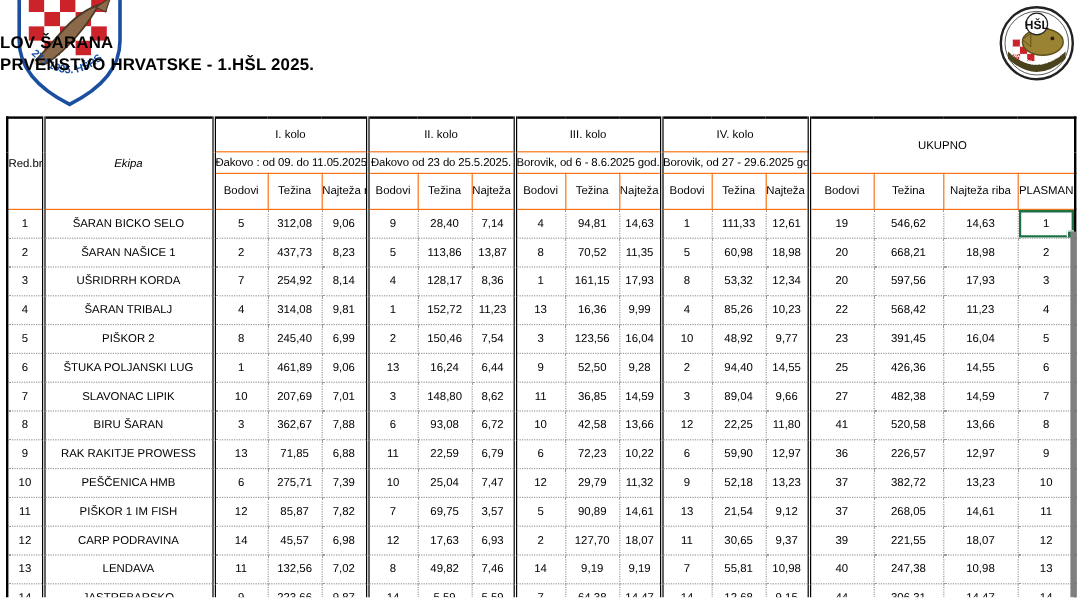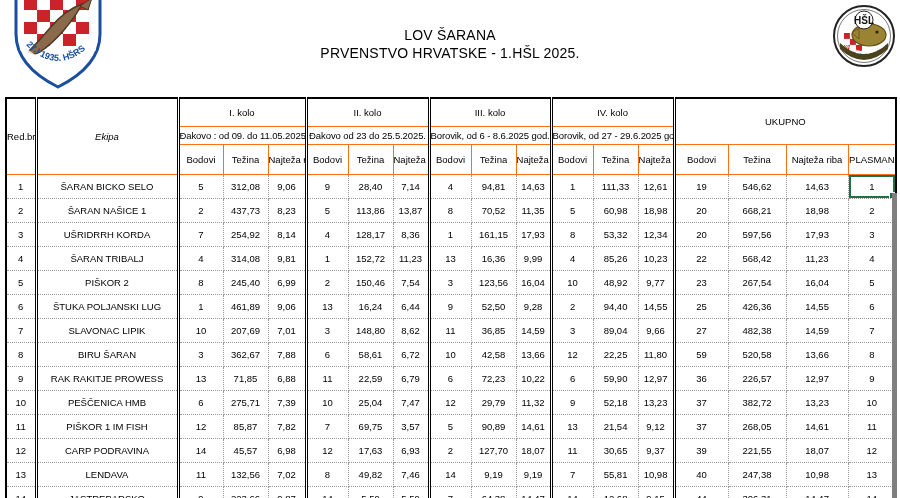--- a/index.html
+++ b/index.html
@@ -1,21 +1,21 @@
 <!DOCTYPE html>
 <html><head>
 <meta charset="utf-8">
 <style>
   html,body{margin:0;padding:0;background:#fff;}
   #stage{position:relative;width:900px;height:498px;background:#fff;overflow:hidden;
          font-family:"Liberation Sans","DejaVu Sans",sans-serif;color:#000;}
 
   
-  #title-block{position:absolute;left:0;top:26px;width:100%;text-align:center;
-               font-weight:normal;font-size:14px;line-height:1.3;letter-spacing:.2px;}
+  #title-block{position:absolute;left:0;top:26px;width:100%;text-align:left;
+               font-weight:bold;font-size:14px;line-height:1.3;letter-spacing:.2px;}
   #left-logo{position:absolute;left:10px;top:-10px;width:96px;height:100px;overflow:hidden;}
   #right-logo{position:absolute;left:832px;top:3px;width:64px;height:66px;}
 
   
   #grid{position:absolute;left:5px;top:97px;width:890px;border-collapse:collapse;
         table-layout:fixed;}
   #grid td,#grid th{padding:0;margin:0;overflow:hidden;white-space:nowrap;
         border:1px dotted #9a9a9a;text-align:center;vertical-align:middle;
         font-weight:normal;font-size:9.5px;background:#fff;}
   #grid{border:2px solid #000;}
@@ -263,21 +263,21 @@
       <td class="gsep">2</td>
       <td>150,46</td>
       <td>7,54</td>
       <td class="gsep">3</td>
       <td>123,56</td>
       <td>16,04</td>
       <td class="gsep">10</td>
       <td>48,92</td>
       <td>9,77</td>
       <td class="gsep">23</td>
-      <td>267,54</td>
+      <td>391,45</td>
       <td>16,04</td>
       <td class="plasman">5</td>
     </tr>
         <tr>
       <td class="rb">6</td>
       <td class="team gsep">ŠTUKA POLJANSKI LUG</td>
       <td class="gsep">1</td>
       <td>461,89</td>
       <td>9,06</td>
       <td class="gsep">13</td>
@@ -314,29 +314,29 @@
       <td>14,59</td>
       <td class="plasman">7</td>
     </tr>
         <tr>
       <td class="rb">8</td>
       <td class="team gsep">BIRU ŠARAN</td>
       <td class="gsep">3</td>
       <td>362,67</td>
       <td>7,88</td>
       <td class="gsep">6</td>
-      <td>58,61</td>
+      <td>93,08</td>
       <td>6,72</td>
       <td class="gsep">10</td>
       <td>42,58</td>
       <td>13,66</td>
       <td class="gsep">12</td>
       <td>22,25</td>
       <td>11,80</td>
-      <td class="gsep">59</td>
+      <td class="gsep">41</td>
       <td>520,58</td>
       <td>13,66</td>
       <td class="plasman">8</td>
     </tr>
         <tr>
       <td class="rb">9</td>
       <td class="team gsep">RAK RAKITJE PROWESS</td>
       <td class="gsep">13</td>
       <td>71,85</td>
       <td>6,88</td>

